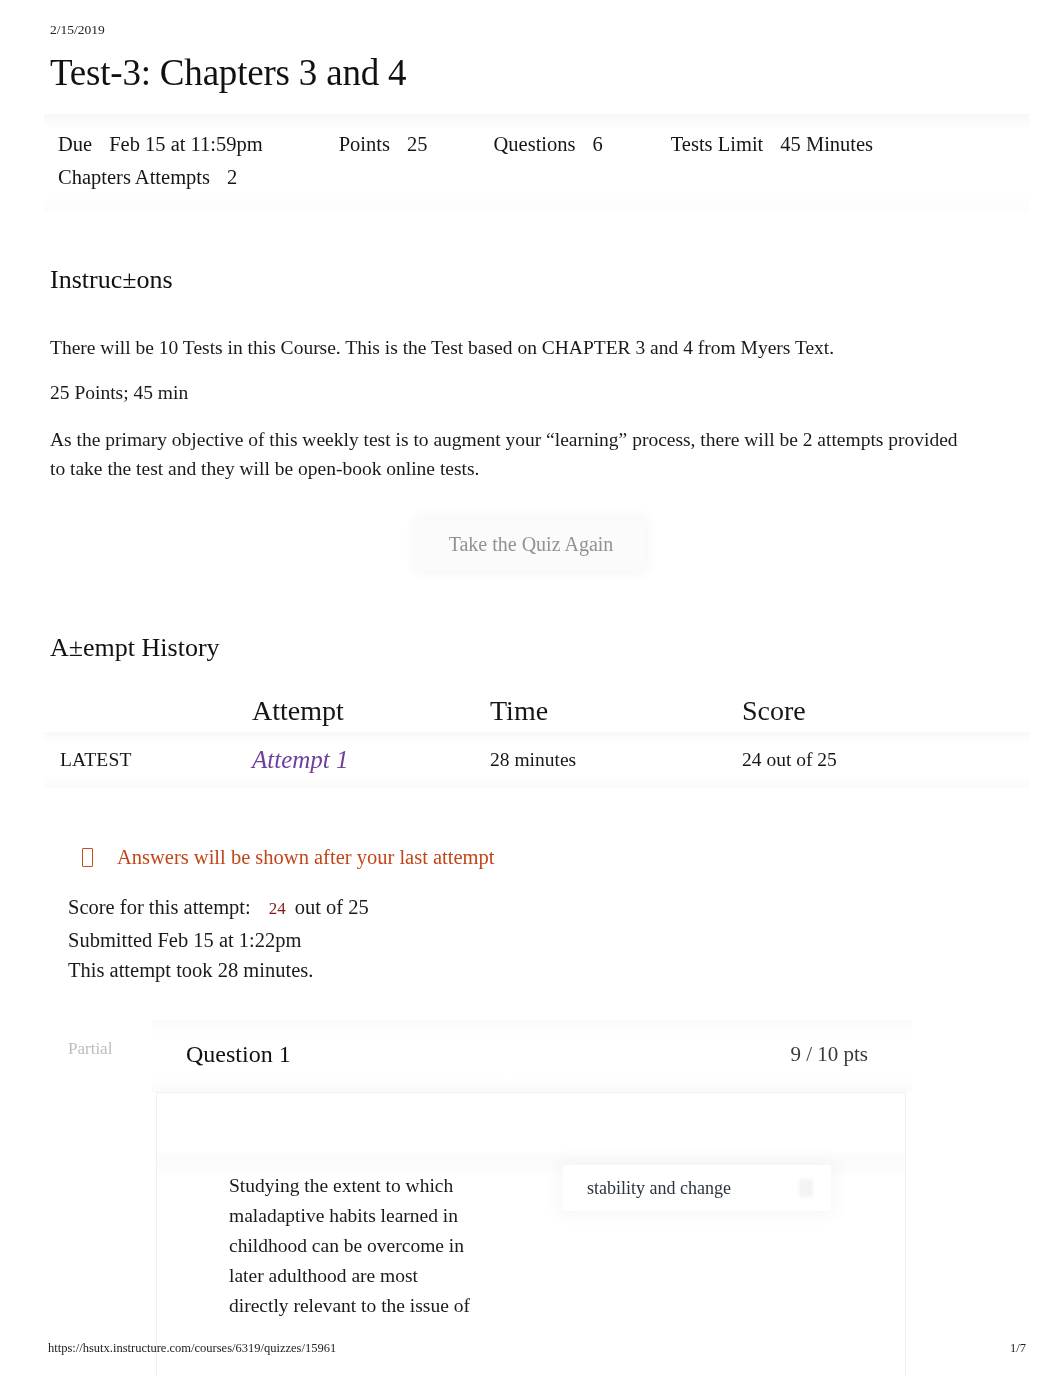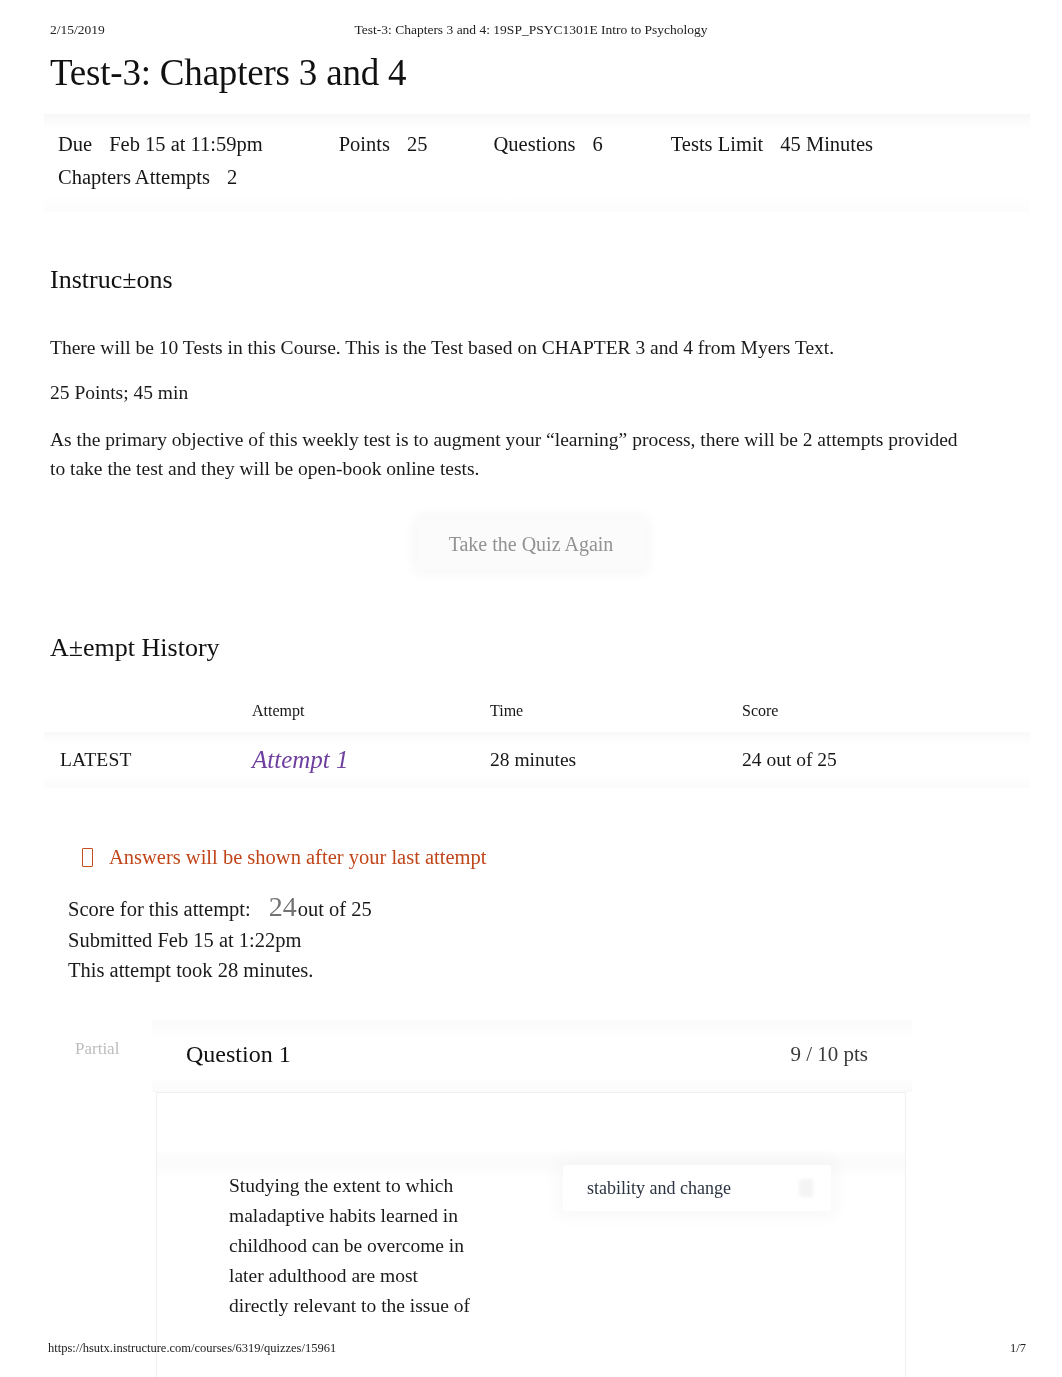--- a/index.html
+++ b/index.html
@@ -144,21 +144,21 @@
   .history-table th,
   .history-table td {
     text-align: left;
     font-weight: normal;
     font-size: 19.5px;
     padding: 0;
     vertical-align: middle;
   }
   .history-table th {
     height: 38px;
-    font-size: 16px;
+    font-size: 28px;
     color: #161616;
     padding-bottom: 4px;
   }
   .history-table tbody tr {
     height: 56px;
     background: linear-gradient(to bottom,
       #f8f8f8 0px, #fdfdfd 7px, #ffffff 14px,
       #ffffff calc(100% - 14px), #fbfbfb 100%);
   }
   .col-latest { width: 208px; padding-left: 16px !important; }
@@ -182,21 +182,21 @@
     z-index: -1;
   }
   .cell-time, .cell-score { font-size: 19px; color: #161616; }
 
   
   .answers-notice {
     margin-top: 56px;
     margin-left: 82px;
     display: flex;
     align-items: baseline;
-    gap: 16px;
+    gap: 24px;
   }
   .notice-icon {
     display: inline-block;
     width: 11px;
     height: 19px;
     border: 1.6px solid #c44e1c;
     border-radius: 1px;
     position: relative;
     top: 3px;
     flex: none;
@@ -212,40 +212,39 @@
     margin-top: 22px;
     margin-left: 68px;
   }
   .score-line {
     font-size: 20.5px;
     line-height: 30.5px;
     color: #1a1a1a;
     white-space: nowrap;
   }
   .score-number {
-    font-size: 28px;
-    color: #737373;
-    margin: 0 1px 0 18px;
+    font-size: 17px;
+    color: #7f1d1d;
+    margin: 0 9px 0 18px;
   }
 
   
   .question-block {
     margin-top: 34px;
     position: relative;
     height: 420px;
   }
   .partial-badge {
     position: absolute;
     left: 68px;
     top: 18px;
     font-size: 17px;
     line-height: 22px;
     color: #bdbdbd;
     filter: blur(0.35px);
-    margin-left: 7px;
   }
   .question-card {
     position: absolute;
     left: 152px;
     top: 0;
     width: 760px;
     background: #ffffff;
   }
   .question-card-header {
     position: relative;
@@ -322,21 +321,20 @@
     background: rgba(0,0,0,0.045);
     border-radius: 2px;
     filter: blur(1.4px);
   }
 </style>
 </head>
 <body>
 
 <div class="print-header">
   <span class="ph-date">2/15/2019</span>
-  <span class="ph-title">Test-3: Chapters 3 and 4: 19SP_PSYC1301E Intro to Psychology</span>
 </div>
 
 <div class="page">
 
   <h1 class="quiz-title">Test-3: Chapters 3 and 4</h1>
 
   <div class="details-bar">
     <div class="details-row">
       <span class="detail">
         <span class="detail-label">Due</span>

